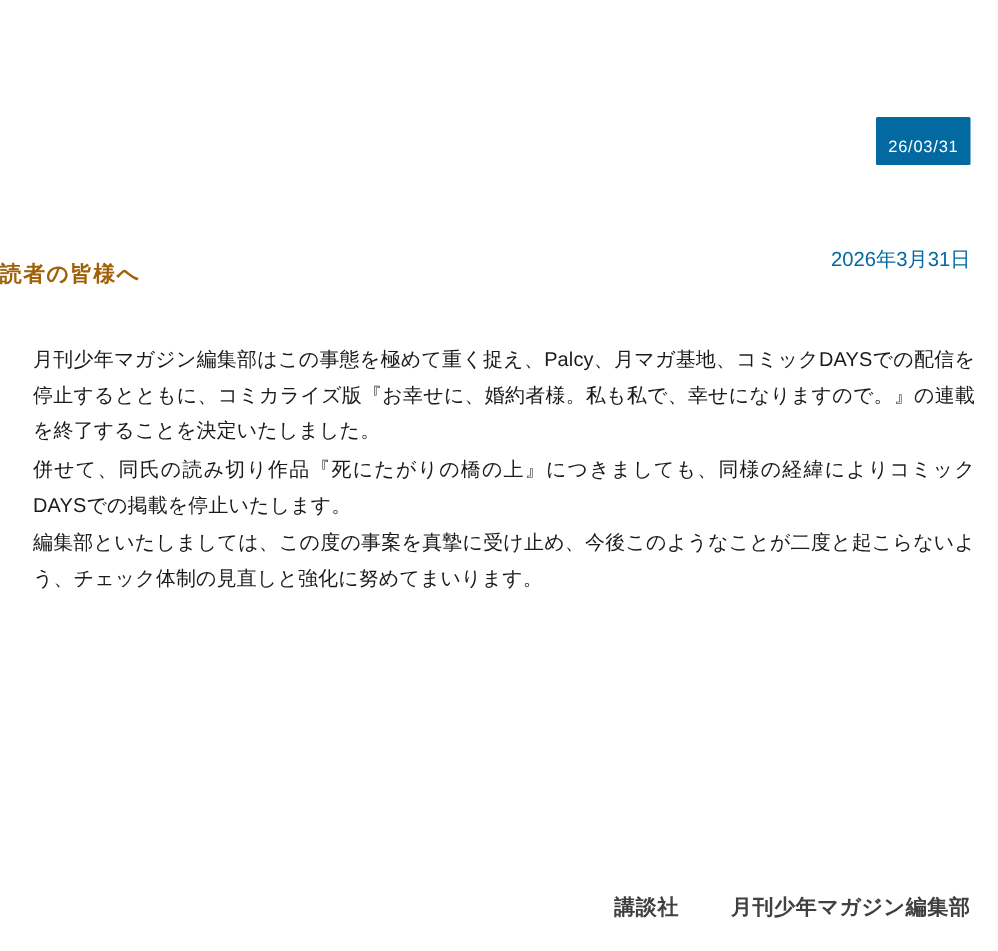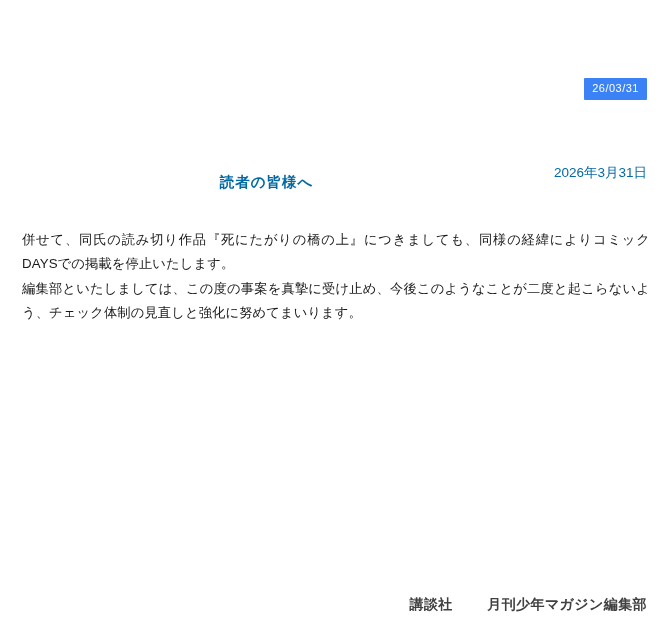--- a/index.html
+++ b/index.html
@@ -28,46 +28,45 @@
     font-size: 19px;
     font-weight: bold;
     line-height: 1.50;
     letter-spacing: 0.2px;
     color: #111111;
   }
   .date-badge {
     position: absolute;
     right: 18px;
     top: 78px;
-    background: #3b82f6;
+    background: #0369a1;
     color: #ffffff;
     font-size: 11px;
     line-height: 1;
-    padding: 5px 8px 6px 8px;
+    padding: 15px 8px 6px 8px;
     letter-spacing: 0.5px;
     border-radius: 1px;
   }
   .date-line {
     position: absolute;
     right: 18px;
     top: 128px;
     font-size: 13.5px;
     color: #0369a1;
     margin-top: 36px;
   }
   .salutation {
     position: absolute;
     left: 0;
     top: 173px;
     width: 533px;
-    text-align: center;
     font-size: 14.5px;
     font-weight: bold;
     letter-spacing: 1px;
-    color: #0369a1;
+    color: #a16207;
   }
   .body-block {
     position: absolute;
     left: 22px;
     top: 228px;
     width: 628px;
   }
   .body-block p {
     margin: 0 0 2px 0;
     font-size: 13.3px;
@@ -96,20 +95,21 @@
 <div class="page">
 
 
   <div class="date-badge">26/03/31</div>
 
   <div class="date-line">2026年3月31日</div>
 
   <div class="salutation">読者の皆様へ</div>
 
   <div class="body-block">
+    <p>月刊少年マガジン編集部はこの事態を極めて重く捉え、Palcy、月マガ基地、コミックDAYSでの配信を停止するとともに、コミカライズ版『お幸せに、婚約者様。私も私で、幸せになりますので。』の連載を終了することを決定いたしました。</p>
     <p>併せて、同氏の読み切り作品『死にたがりの橋の上』につきましても、同様の経緯によりコミックDAYSでの掲載を停止いたします。</p>
     <p>編集部といたしましては、この度の事案を真摯に受け止め、今後このようなことが二度と起こらないよう、チェック体制の見直しと強化に努めてまいります。</p>
   </div>
 
   <div class="signature">
     <span>講談社</span>
     <span class="sig-gap"></span>
     <span>月刊少年マガジン編集部</span>
   </div>
 

